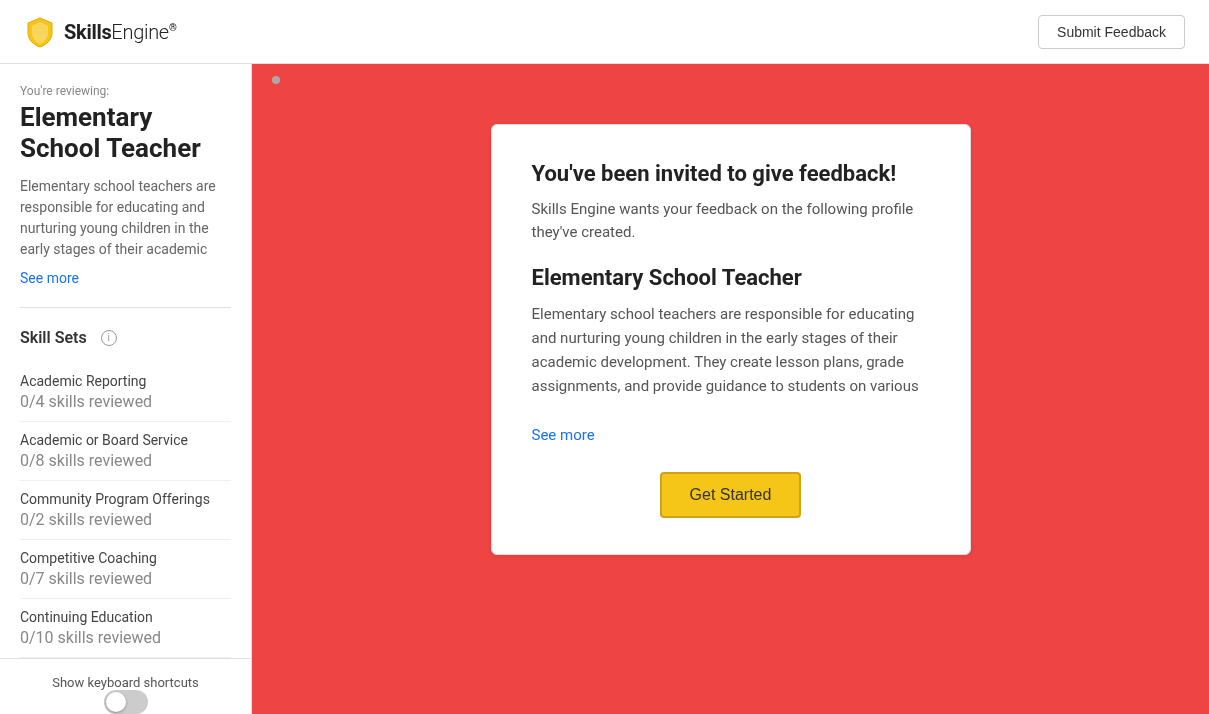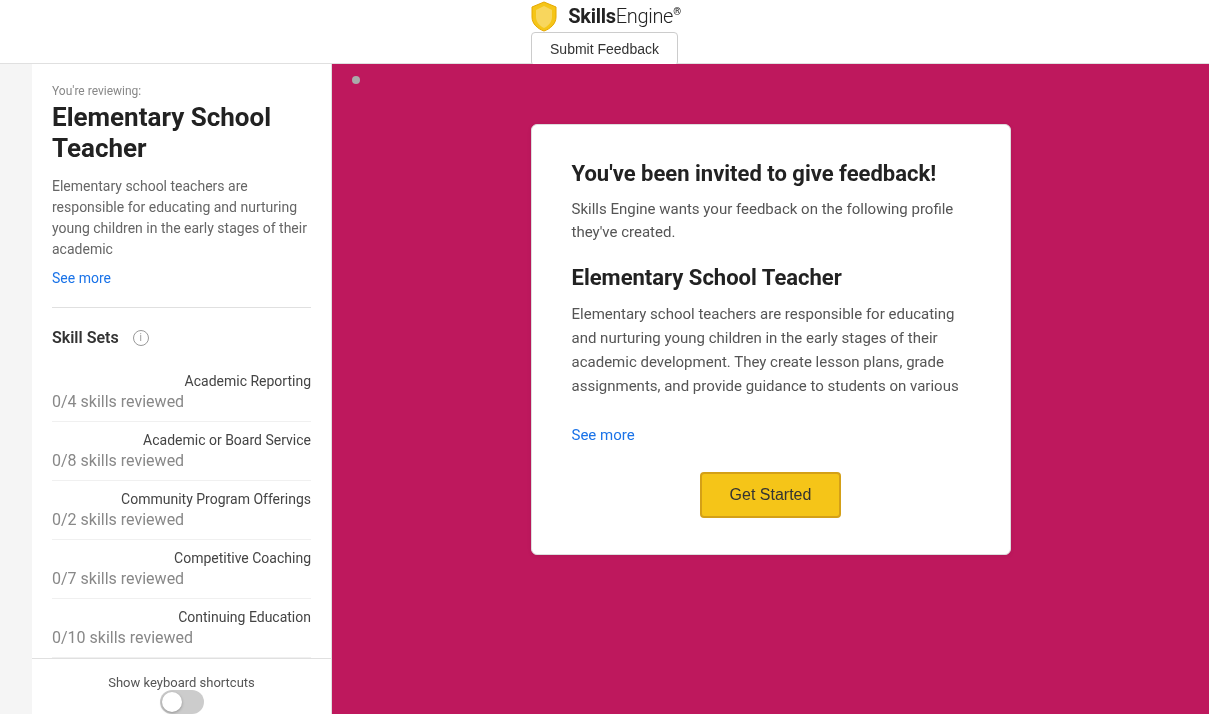--- a/index.html
+++ b/index.html
@@ -8,21 +8,20 @@
     
     .header {
       background: #fff;
       border-bottom: 1px solid #e0e0e0;
       padding: 0 24px;
       height: 64px;
       display: flex;
       align-items: center;
       justify-content: space-between;
       flex-shrink: 0;
-      flex-direction: column;
     }
     .logo {
       display: flex;
       align-items: center;
       gap: 8px;
     }
     .logo-icon {
       width: 32px;
       height: 32px;
     }
@@ -47,28 +46,27 @@
 
     
     .main-layout {
       display: flex;
       flex: 1;
       overflow: hidden;
     }
 
     
     .sidebar {
-      width: 300px;
+      width: 252px;
       background: #fff;
       border-right: 1px solid #e0e0e0;
       overflow-y: auto;
       flex-shrink: 0;
       display: flex;
       flex-direction: column;
-      margin-left: 32px;
     }
     .sidebar-content {
       padding: 20px 20px 0 20px;
       flex: 1;
     }
     .reviewing-label {
       font-size: 12px;
       color: #888;
       margin-bottom: 4px;
     }
@@ -124,35 +122,34 @@
 
     .skill-set-item {
       padding: 10px 0;
       border-bottom: 1px solid #f0f0f0;
       cursor: pointer;
     }
     .skill-set-name {
       font-size: 14px;
       color: #444;
       margin-bottom: 3px;
-      text-align: right;
     }
     .skill-set-count {
       font-size: 16px;
       color: #888;
     }
 
     
     .sidebar::-webkit-scrollbar { width: 4px; }
     .sidebar::-webkit-scrollbar-thumb { background: #ccc; border-radius: 2px; }
 
     
     .content-area {
       flex: 1;
-      background: #be185d;
+      background: #ef4444;
       overflow-y: auto;
       display: flex;
       align-items: flex-start;
       justify-content: center;
       padding: 60px 20px;
       position: relative;
     }
 
     
     .content-dot {

